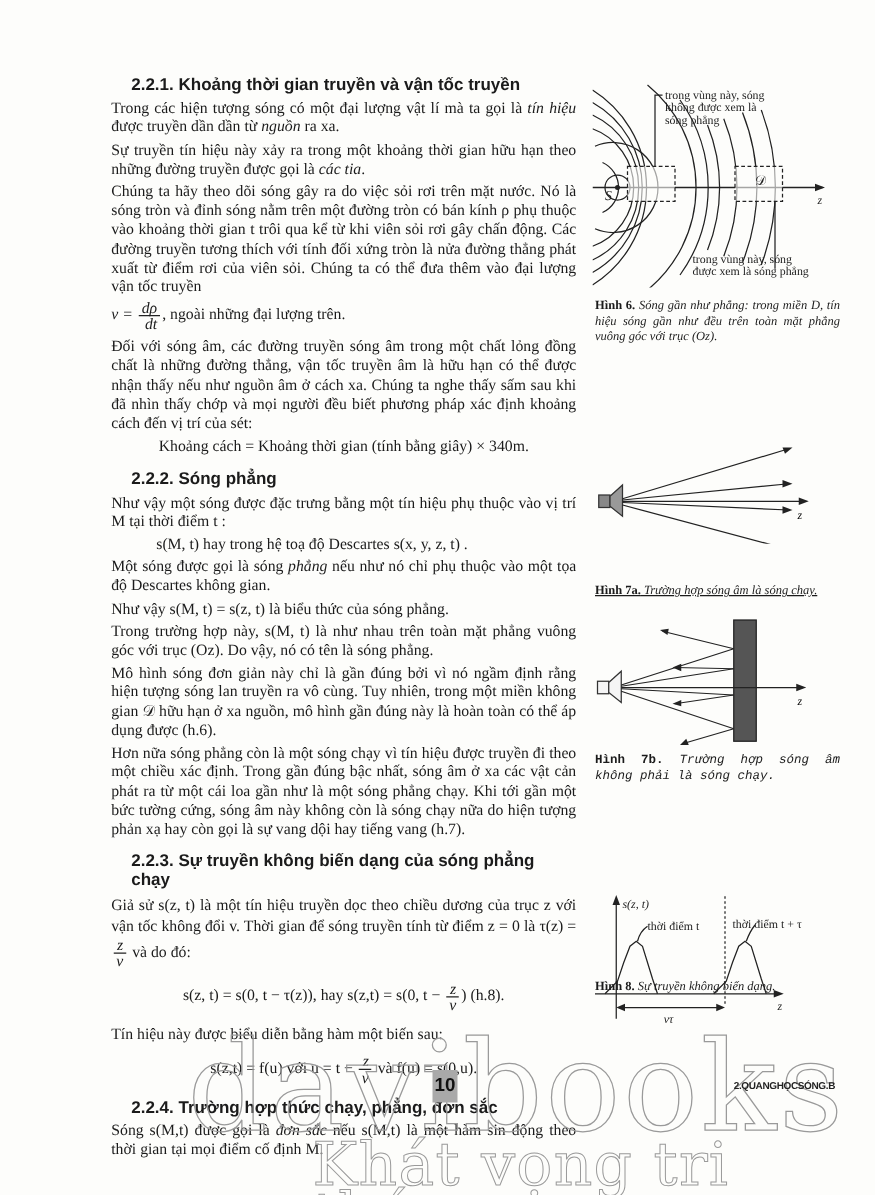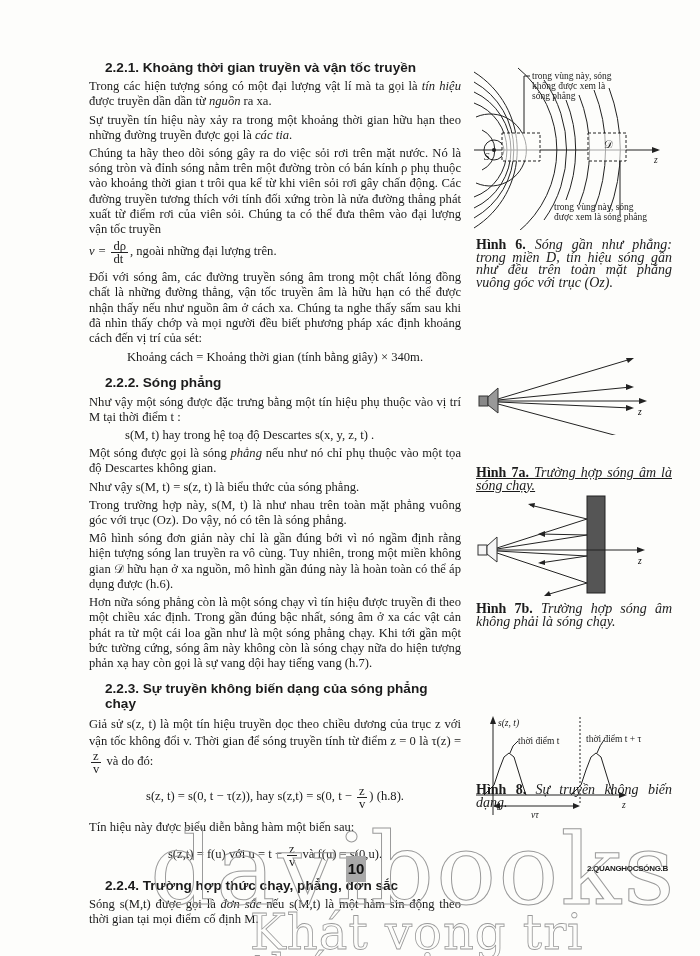--- a/index.html
+++ b/index.html
@@ -5,26 +5,26 @@
   html, body { margin:0; padding:0; }
   body { width:700px; height:956px; background:#fdfdfb; position:relative; overflow:hidden;
          font-family:"Liberation Serif", serif; color:#1b1b1b; }
   .col { position:absolute; left:89px; top:60px; width:372px; font-size:12.6px; line-height:15.2px; }
   h2 { font-family:"Liberation Sans", sans-serif; font-weight:bold; font-size:15.5px; margin:4px 0 6px 0; }
   h3 { font-family:"Liberation Sans", sans-serif; font-weight:bold; font-size:13.6px; margin:10px 0 4px 16px; }
   h3.first { margin-top:0; }
   p { margin:0 0 3px 0; text-align:justify; }
   p.center { text-align:center; margin:4px 0 6px 0; }
   p.indent { padding-left:36px; }
-  .frac { display:inline-block; vertical-align:middle; text-align:left; line-height:12px; margin:0 2px; }
+  .frac { display:inline-block; vertical-align:middle; text-align:right; font-style:italic; line-height:12px; margin:0 2px; }
   .frac .num { display:block; border-bottom:1px solid #222; padding:0 2px; }
   .frac .den { display:block; padding:0 2px; }
   i { font-style:italic; }
   .fig { position:absolute; }
-  .cap { position:absolute; font-size:14px; line-height:12.5px; text-align:justify; }
+  .cap { position:absolute; font-size:10px; line-height:12.5px; text-align:justify; }
   .cap b { font-weight:bold; }
   .cap span.it { font-style:italic; }
   .pagenum { position:absolute; left:346px; top:856px; width:20px; height:26px; background:#a9a9a9;
              font-family:"Liberation Sans", sans-serif; font-weight:bold; font-size:15px; text-align:center; line-height:26px; color:#111; }
   .footer-code { position:absolute; left:587px; top:864px; font-family:"Liberation Sans", sans-serif; font-weight:bold; font-size:8px; letter-spacing:-0.3px; color:#222; }
   .wm1 { position:absolute; left:150px; top:820px; font-family:"DejaVu Serif", serif; font-size:100px; line-height:100px;
          color:transparent; -webkit-text-stroke:1px #9a9a9a; letter-spacing:2px; }
   .wm2 { position:absolute; left:250px; top:912px; font-family:"DejaVu Serif", serif; font-size:48px; line-height:40px;
          color:transparent; -webkit-text-stroke:0.8px #9a9a9a; letter-spacing:1px; }
 </style>
@@ -137,21 +137,21 @@
   </g>
   <g fill="#222">
     <polygon points="171,57 163,54 163,60"></polygon>
     <polygon points="54,11 61,10 60,15"></polygon>
     <polygon points="64,41 71,38 71,44"></polygon>
     <polygon points="64,70 71,67 71,72"></polygon>
     <polygon points="70,103 75,98 77,103"></polygon>
   </g>
   <text x="164" y="71" font-family="Liberation Serif, serif" font-style="italic" font-size="9.5">z</text>
 </svg>
-<div class="cap" style="left:476px;top:603px;width:196px;">
+<div class="cap" style="left:476px;top:603px;width:196px;font-family:Liberation Mono, monospace;">
   <b>Hình 7b.</b><span class="it"> Trường hợp sóng âm không phải là sóng chạy.</span>
 </div>
 
 <svg class="fig" style="left:474px;top:715px;" width="200" height="105" viewBox="0 0 200 105">
   <g stroke="#222" stroke-width="1" fill="none">
     <line x1="19" y1="100" x2="19" y2="4"></line>
     <line x1="2" y1="80" x2="150" y2="80"></line>
     <line x1="106" y1="2" x2="106" y2="90" stroke-dasharray="2,2"></line>
     <path d="M10,80 L20,70 L25,55 L30,42 L35,38 L40,42 L44,55 L48,68 L52,80"></path>
     <path d="M97,80 L107,70 L112,55 L117,42 L122,38 L127,42 L131,55 L135,68 L139,80"></path>

